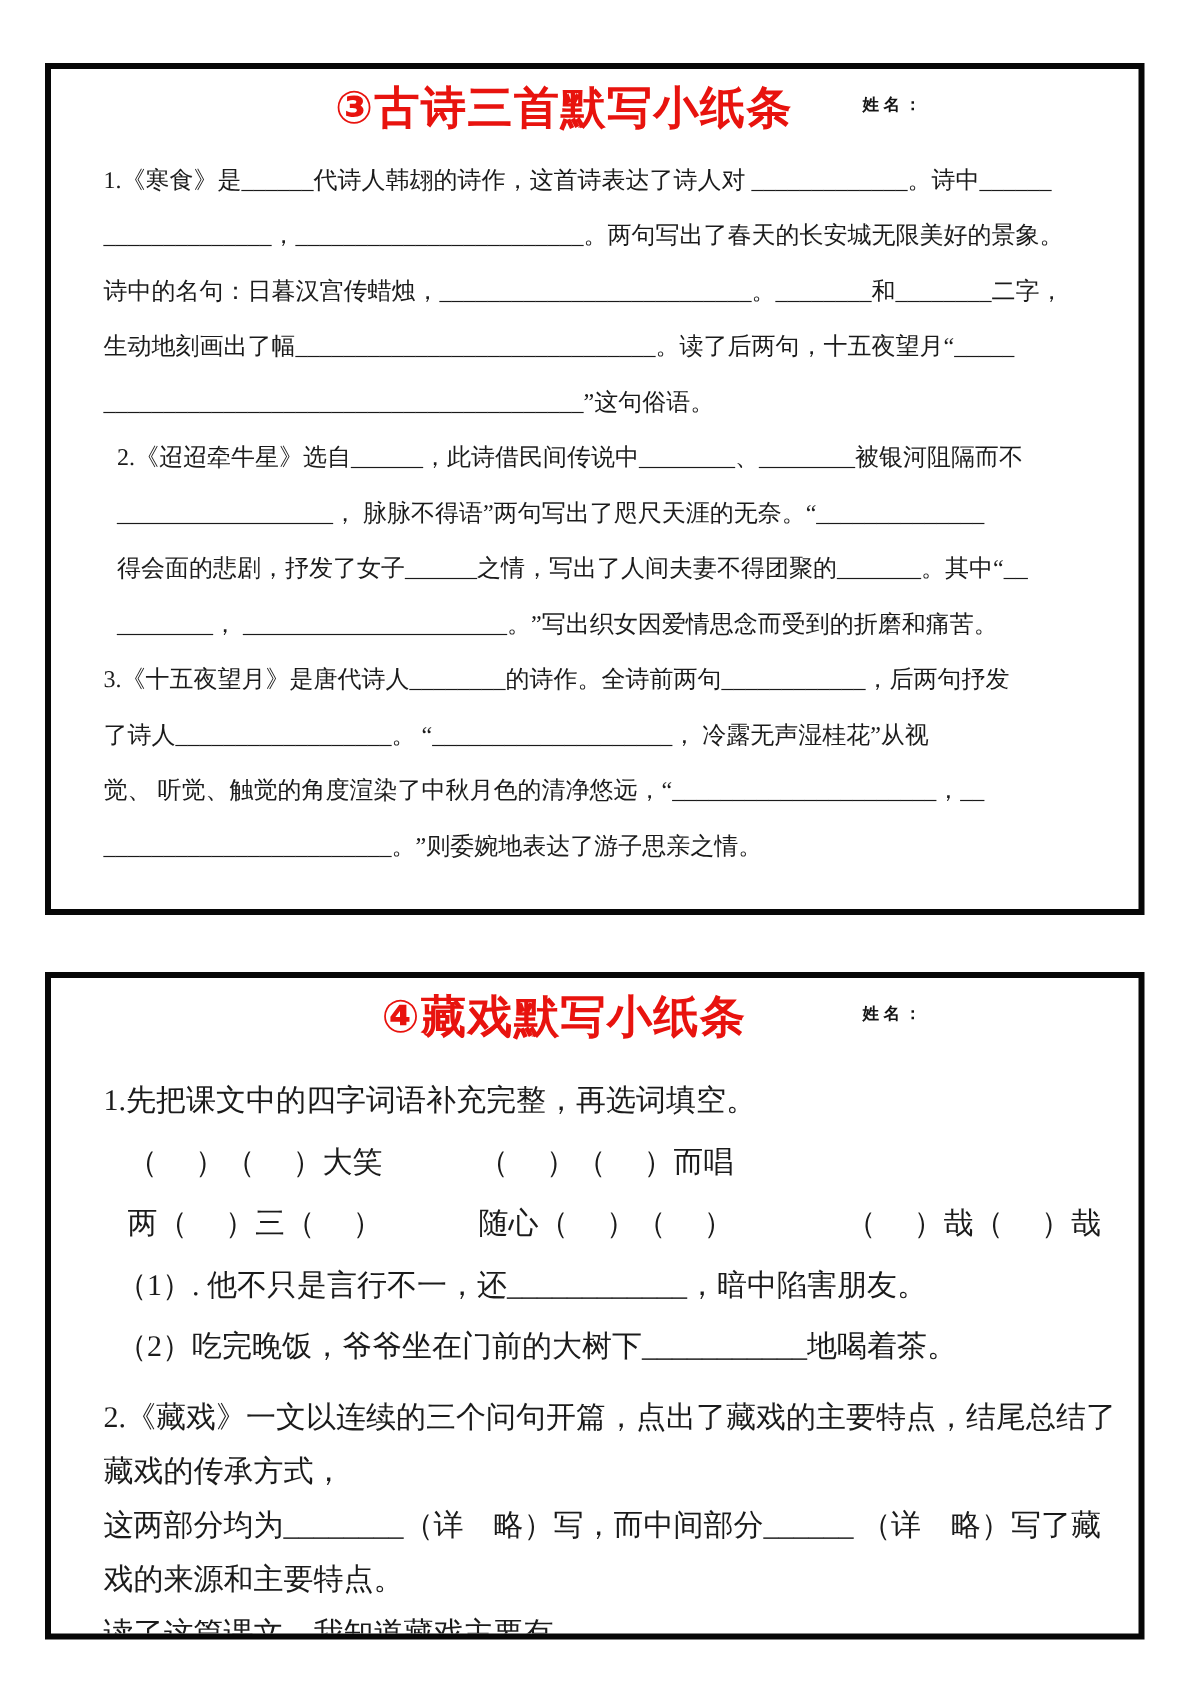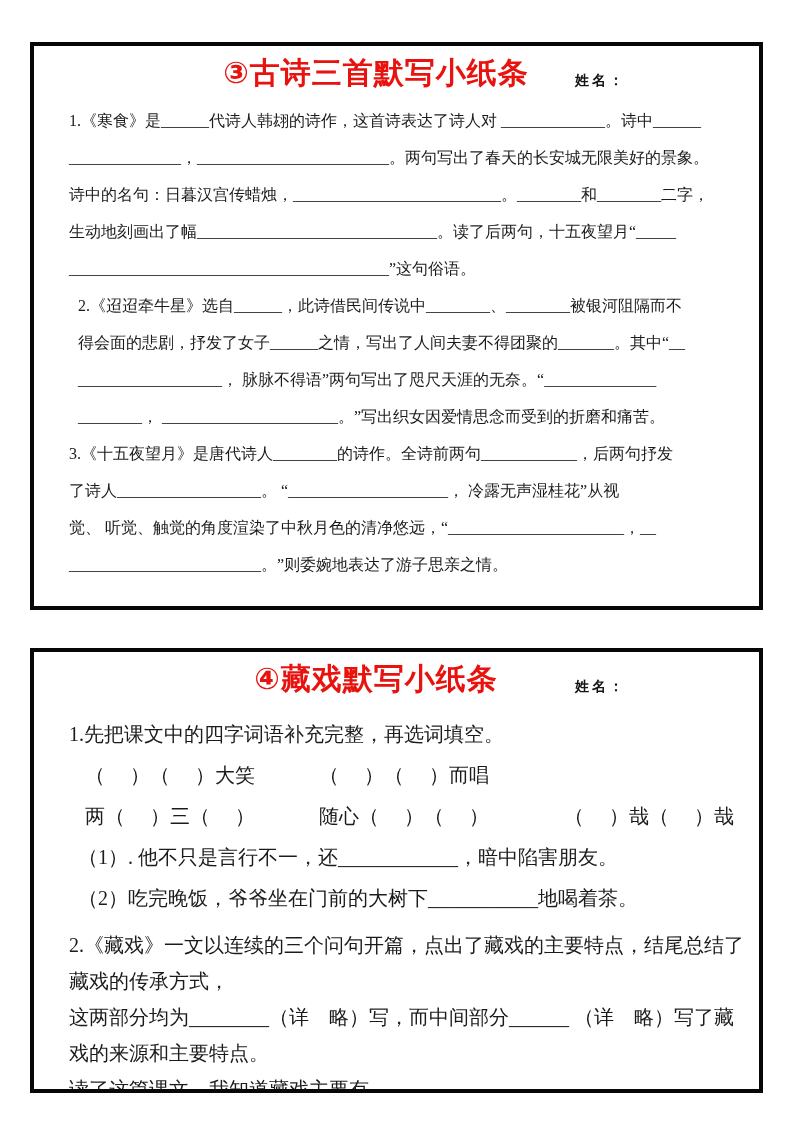--- a/index.html
+++ b/index.html
@@ -16,23 +16,23 @@
   #card1{top:42px;height:568px;}
   #card2{top:648px;height:445px;}
   .title-row{position:relative;height:42px;}
   .sec-title{
     margin:0;text-align:center;padding-right:44px;
     font-family:"Liberation Sans","DejaVu Sans",sans-serif;
     font-weight:bold;font-size:30px;line-height:42px;letter-spacing:1px;
     color:#e8130e;white-space:nowrap;
   }
   .name-label{
-    position:absolute;left:526px;top:20px;
+    position:absolute;left:526px;top:10px;
     font-family:"Liberation Sans","DejaVu Sans",sans-serif;
-    font-weight:bold;font-size:14px;letter-spacing:3px;color:#141414;
+    font-weight:bold;font-size:11px;letter-spacing:3px;color:#141414;
     white-space:nowrap;
   }
   .body1{margin-top:8px;font-size:16px;line-height:37px;}
   .body2{margin-top:14px;font-size:20px;line-height:41px;}
   .line{white-space:pre-wrap;margin-left:20px;}
   .indent{padding-left:9px;}
   .word-row{display:flex;padding-left:36px;white-space:pre-wrap;}
   .word-row .wc0{width:234px;}
   .word-row .wc1{width:245px;}
   .word-row .wc2{flex:1;}
@@ -48,22 +48,22 @@
       <h1 class="sec-title">③古诗三首默写小纸条</h1>
       <span class="name-label">姓名：</span>
     </div>
     <div class="body1">
       <div class="line">1.《寒食》是______代诗人韩翃的诗作，这首诗表达了诗人对 _____________。诗中______</div>
       <div class="line">______________，________________________。两句写出了春天的长安城无限美好的景象。</div>
       <div class="line">诗中的名句：日暮汉宫传蜡烛，__________________________。________和________二字，</div>
       <div class="line">生动地刻画出了幅______________________________。读了后两句，十五夜望月“_____</div>
       <div class="line">________________________________________”这句俗语。</div>
       <div class="line indent">2.《迢迢牵牛星》选自______，此诗借民间传说中________、________被银河阻隔而不</div>
+      <div class="line indent">__________________， 脉脉不得语”两句写出了咫尺天涯的无奈。“______________</div>
       <div class="line indent">得会面的悲剧，抒发了女子______之情，写出了人间夫妻不得团聚的_______。其中“__</div>
-      <div class="line indent">__________________， 脉脉不得语”两句写出了咫尺天涯的无奈。“______________</div>
       <div class="line indent">________， ______________________。”写出织女因爱情思念而受到的折磨和痛苦。</div>
       <div class="line">3.《十五夜望月》是唐代诗人________的诗作。全诗前两句____________，后两句抒发</div>
       <div class="line">了诗人__________________。 “____________________， 冷露无声湿桂花”从视</div>
       <div class="line">觉、 听觉、触觉的角度渲染了中秋月色的清净悠远，“______________________，__</div>
       <div class="line">________________________。”则委婉地表达了游子思亲之情。</div>
     </div>
   </section>
 
   <section class="card" id="card2">
     <div class="title-row">

